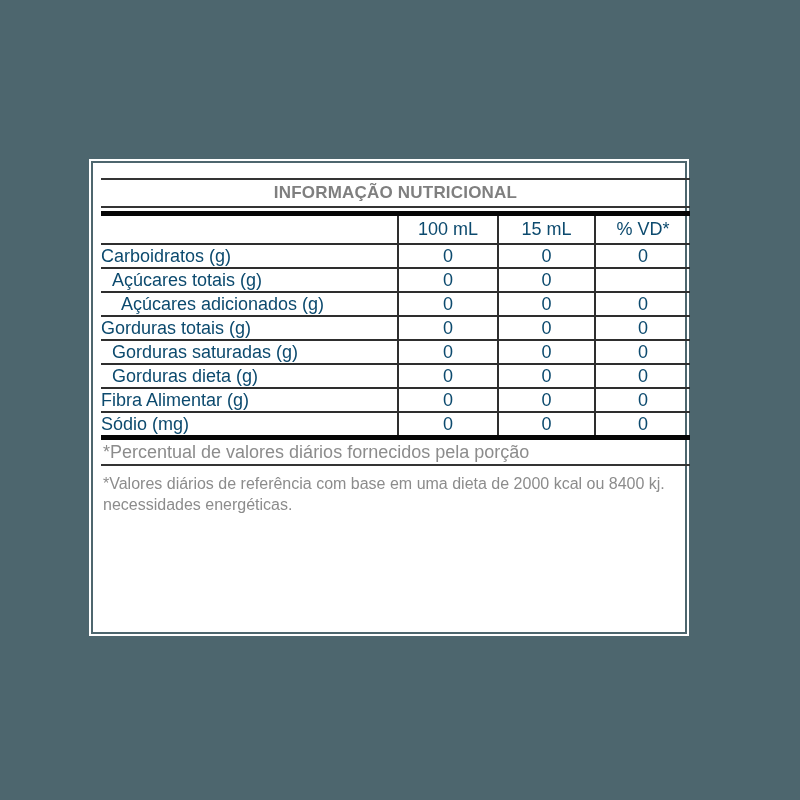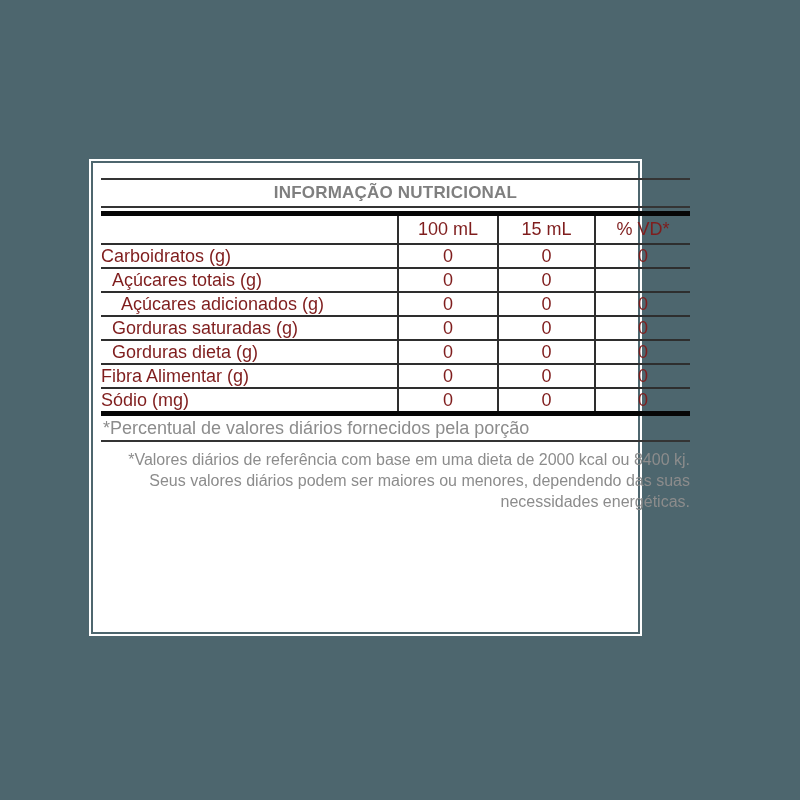--- a/index.html
+++ b/index.html
@@ -14,21 +14,21 @@
   .stage {
     position: relative;
     width: 800px;
     height: 800px;
     background: #4d666e;
   }
   .card {
     position: absolute;
     left: 93px;
     top: 163px;
-    width: 545px;
+    width: 592px;
     height: 469px;
     background: #ffffff;
     box-shadow: 0 0 0 2px #4d666e, 0 0 0 4px #ffffff;
   }
   .inner {
     position: absolute;
     left: 8px;
     top: 0;
     width: 589px;
   }
@@ -57,21 +57,21 @@
   }
   .bar-thick {
     height: 5px;
     background: #060606;
   }
   table.nutri {
     width: 100%;
     border-collapse: collapse;
     table-layout: fixed;
     font-size: 18px;
-    color: #7f1d1d;
+    color: #0c4a6e;
   }
   table.nutri td {
     padding: 0;
     overflow: hidden;
     white-space: nowrap;
   }
   tr.hdr td { height: 27px; }
   tr.row td {
     height: 22px;
     border-top: 2px solid #2e2e2e;
@@ -90,21 +90,21 @@
     padding-left: 2px;
     white-space: nowrap;
   }
   .footnote {
     margin-top: 7px;
     padding-left: 2px;
     font-size: 16px;
     line-height: 21px;
     color: #8c8c8c;
   }
-  .footnote div { white-space: nowrap; text-align: right; }
+  .footnote div { white-space: nowrap; }
 </style>
 </head>
 <body>
 
 <div class="stage">
   <div class="card">
     <div class="inner">
 
       <div class="rule rule-top"></div>
       <div class="title">INFORMAÇÃO NUTRICIONAL</div>
@@ -141,20 +141,26 @@
           <td class="vcol">0</td>
           <td class="vcol"></td>
         </tr>
         <tr class="row">
           <td class="lbl ind2">Açúcares adicionados (g)</td>
           <td class="vcol">0</td>
           <td class="vcol">0</td>
           <td class="vcol">0</td>
         </tr>
         <tr class="row">
+          <td class="lbl">Gorduras totais (g)</td>
+          <td class="vcol">0</td>
+          <td class="vcol">0</td>
+          <td class="vcol">0</td>
+        </tr>
+        <tr class="row">
           <td class="lbl ind1">Gorduras saturadas (g)</td>
           <td class="vcol">0</td>
           <td class="vcol">0</td>
           <td class="vcol">0</td>
         </tr>
         <tr class="row">
           <td class="lbl ind1">Gorduras dieta (g)</td>
           <td class="vcol">0</td>
           <td class="vcol">0</td>
           <td class="vcol">0</td>
@@ -174,19 +180,18 @@
       </tbody>
         </table>
 
       <div class="bar-thick"></div>
 
       <div class="percent-note">*Percentual de valores diários fornecidos pela porção</div>
       <div class="rule"></div>
 
       <div class="footnote">
         <div>*Valores diários de referência com base em uma dieta de 2000 kcal ou 8400 kj.</div>
-        <div>Seus valores diários podem ser maiores ou menores, dependendo das suas</div>
         <div>necessidades energéticas.</div>
       </div>
 
     </div>
   </div>
 </div>
 
 </body></html>

